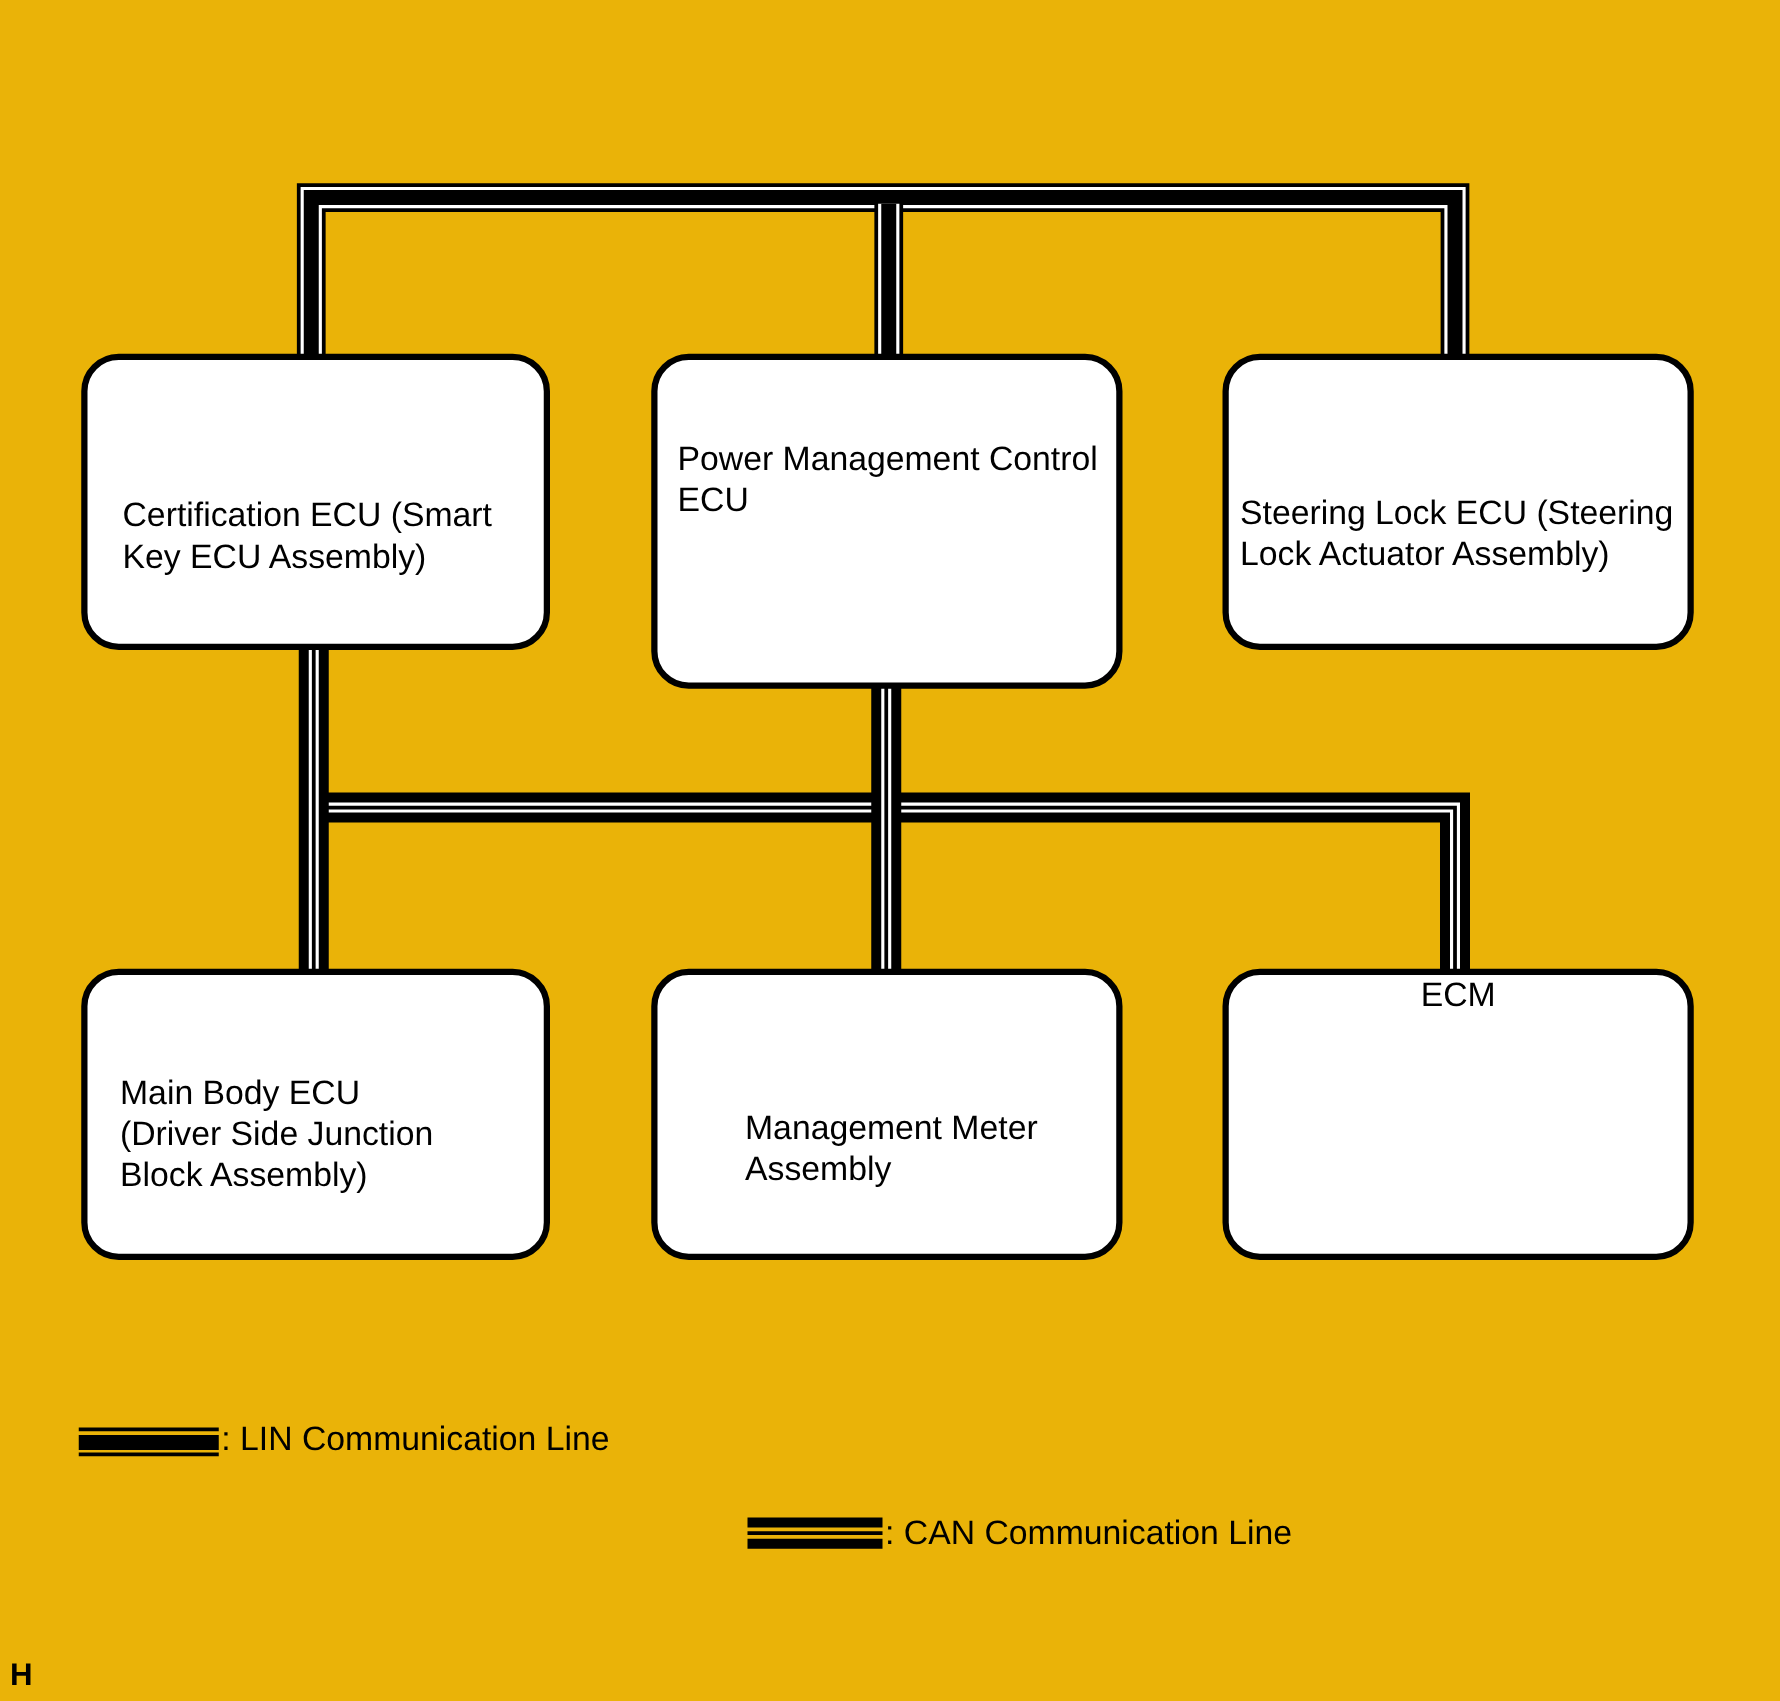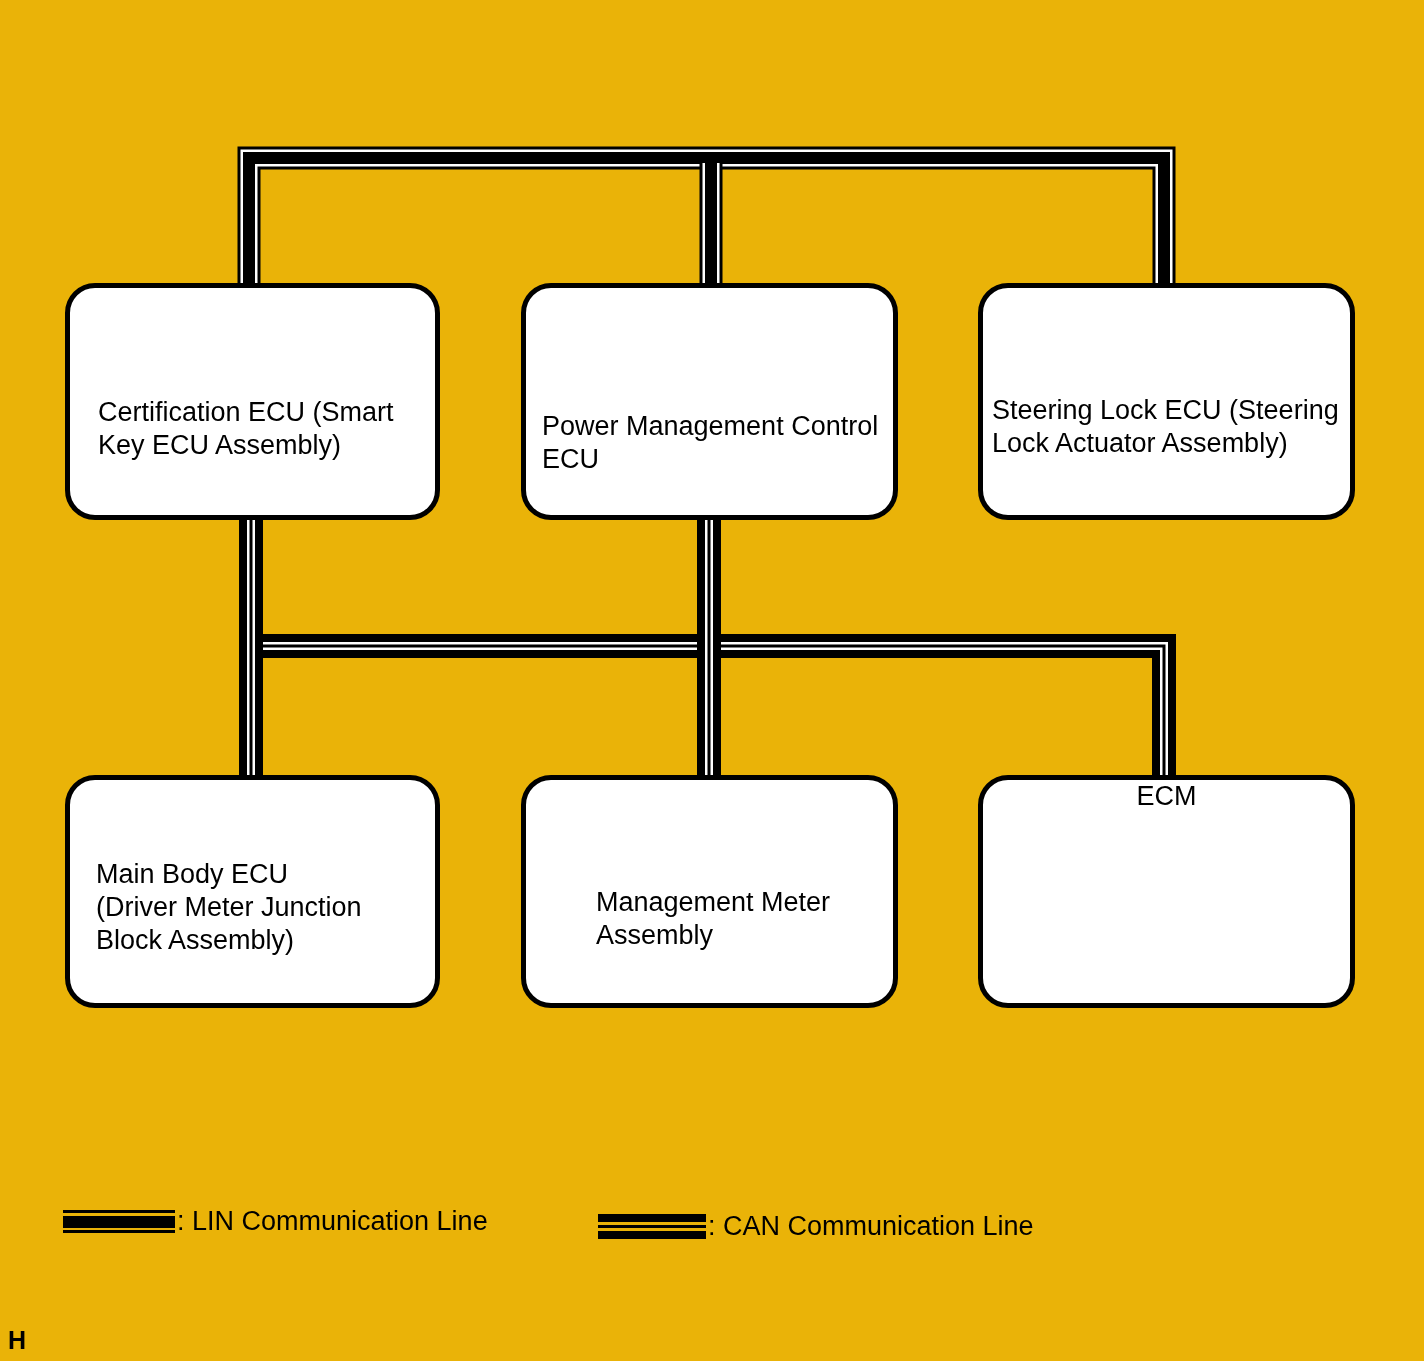--- a/index.html
+++ b/index.html
@@ -15,28 +15,28 @@
   .can-a{stroke:#000;stroke-width:24px;}
   .can-b{stroke:#fff;stroke-width:8px;}
   .can-c{stroke:#000;stroke-width:3px;}
 
   .node{
     position:absolute;z-index:1;box-sizing:border-box;
     background:#fff;border:5px solid #000;border-radius:30px;
     font-size:27px;line-height:33px;white-space:pre-line;
   }
   .n1{left:65px; top:283px;width:375px;height:237px;padding:75px 15px 0 28px;}
-  .n2{left:521px;top:283px;width:377px;height:237px;padding:89px 10px 0 16px;}
+  .n2{left:521px;top:283px;width:377px;height:268px;padding:30px 10px 0 16px;}
   .n3{left:978px;top:283px;width:377px;height:237px;padding:73px 8px  0 9px;}
   .n4{left:65px; top:775px;width:375px;height:233px;padding:45px 15px 0 26px;}
   .n5{left:521px;top:775px;width:377px;height:233px;padding:73px 10px 0 70px;}
   .n6{left:978px;top:775px;width:377px;height:233px;display:flex;align-items:flex-start;justify-content:center;padding:0;}
 
   .legend-item{position:absolute;display:flex;align-items:center;font-size:27px;line-height:27px;z-index:1;}
-  .li-lin{left:63px;top:1208px;}
+  .li-lin{left:63px;top:1138px;align-items:flex-end;}
   .li-can{left:598px;top:1165px;margin-top:48px;}
   .swatch{display:flex;flex-direction:column;justify-content:space-between;margin-right:2px;}
   .swatch-lin{width:112px;height:23px;}
   .swatch-lin .st{height:3px;background:#000;}
   .swatch-lin .sm{height:12px;background:#000;}
   .swatch-can{width:108px;height:25px;}
   .swatch-can .st{height:8px;background:#000;}
   .swatch-can .sm{height:3px;background:#000;}
   .legend-text{white-space:pre;}
 
@@ -78,21 +78,21 @@
   <div class="node n2">
     <span>Power Management Control
 ECU</span>
   </div>
   <div class="node n3">
     <span>Steering Lock ECU (Steering
 Lock Actuator Assembly)</span>
   </div>
   <div class="node n4">
     <span>Main Body ECU
-(Driver Meter Junction
+(Driver Side Junction
 Block Assembly)</span>
   </div>
   <div class="node n5">
     <span>Management Meter
 Assembly</span>
   </div>
   <div class="node n6">
     <span>ECM</span>
   </div>
 

